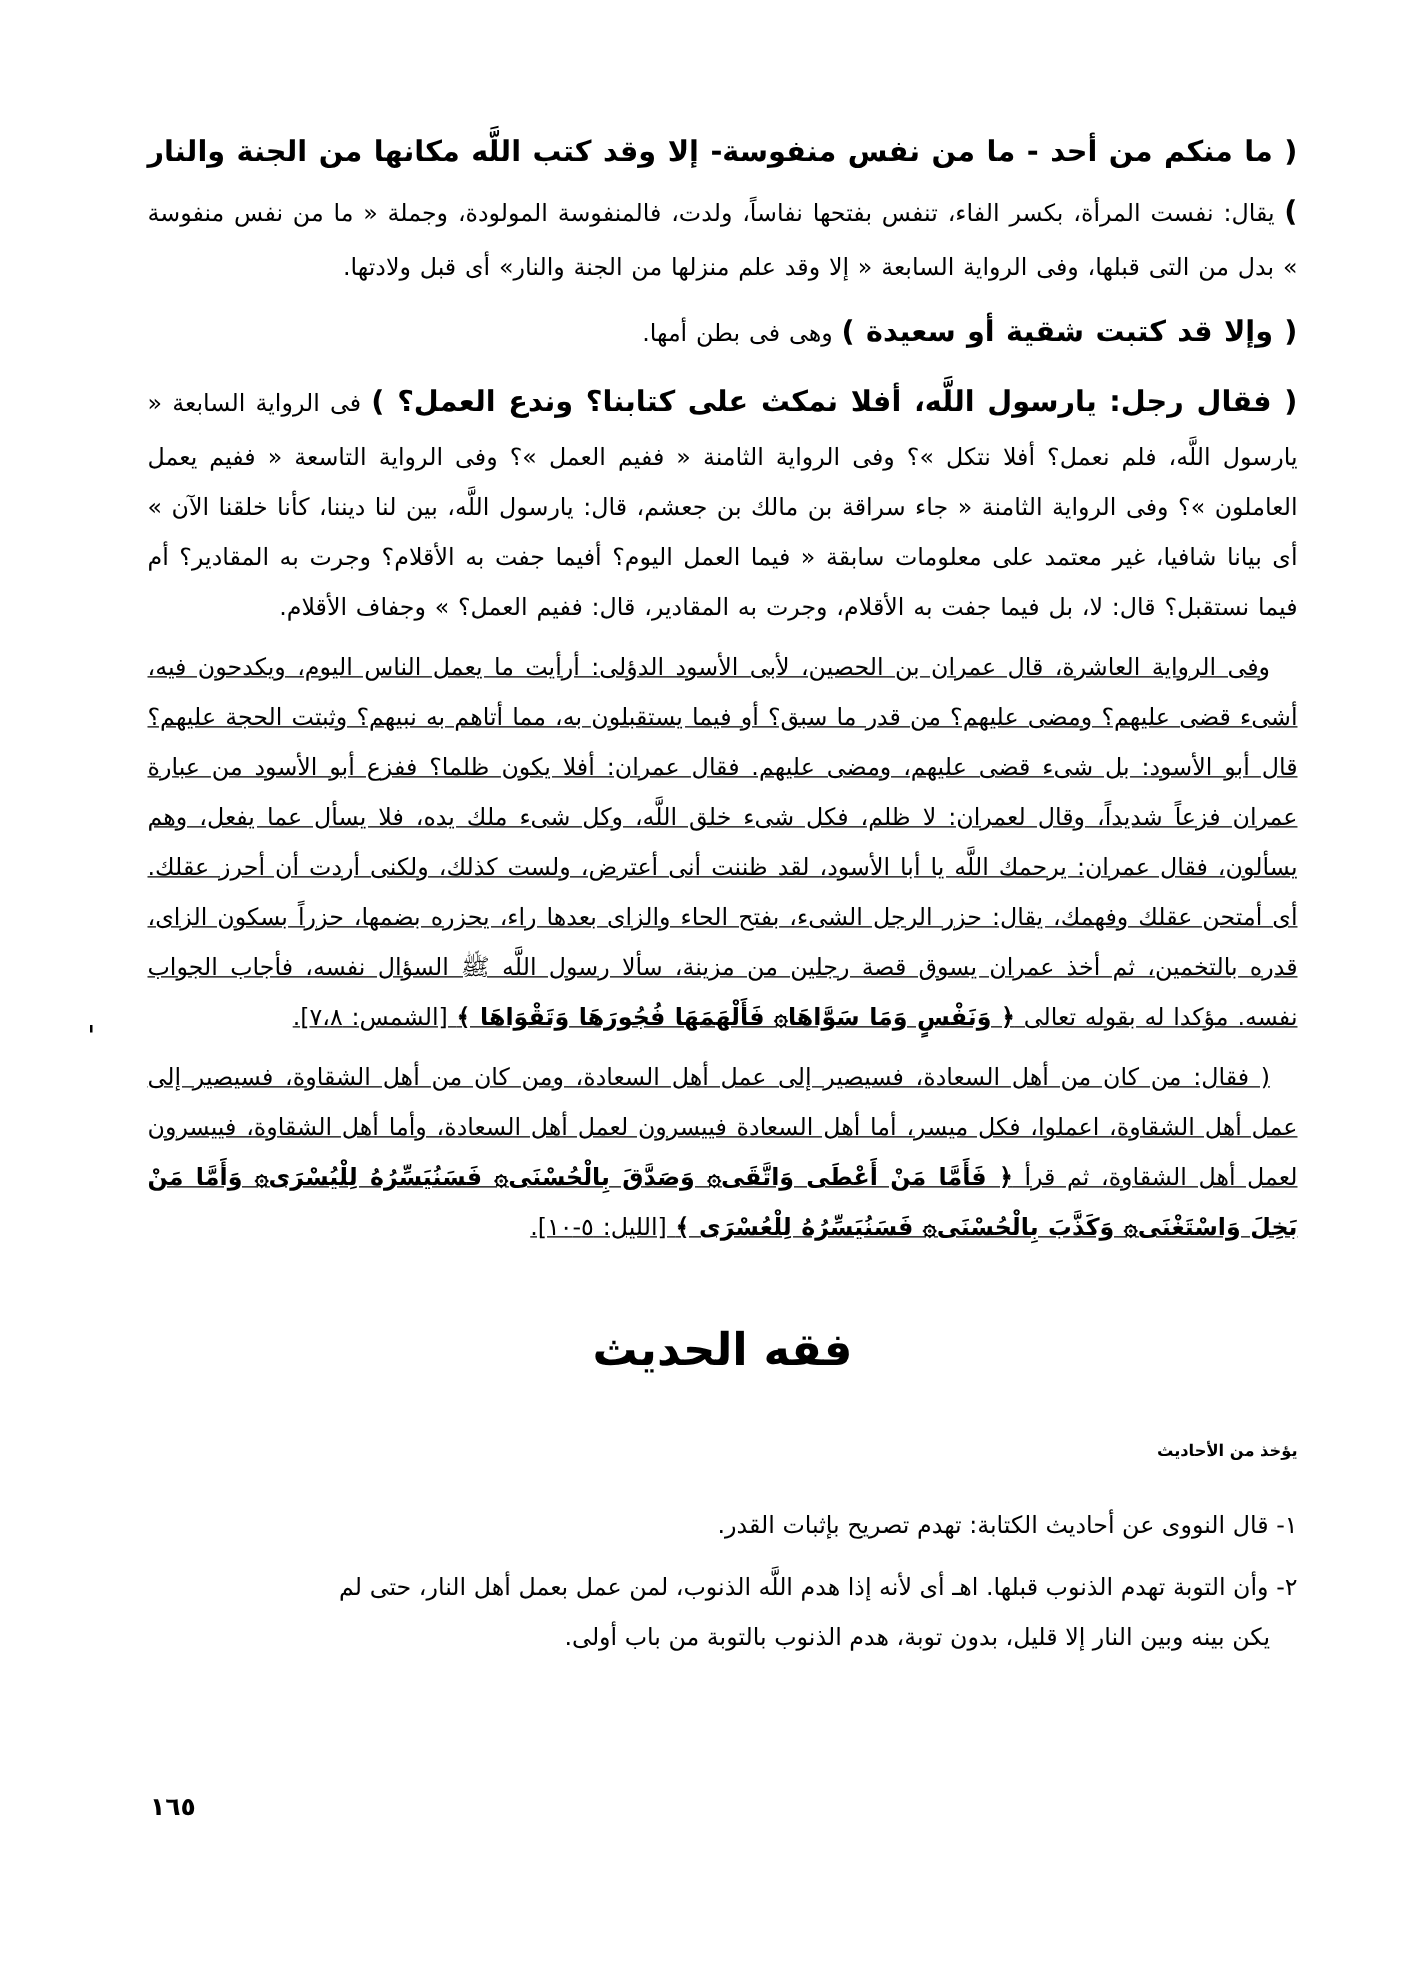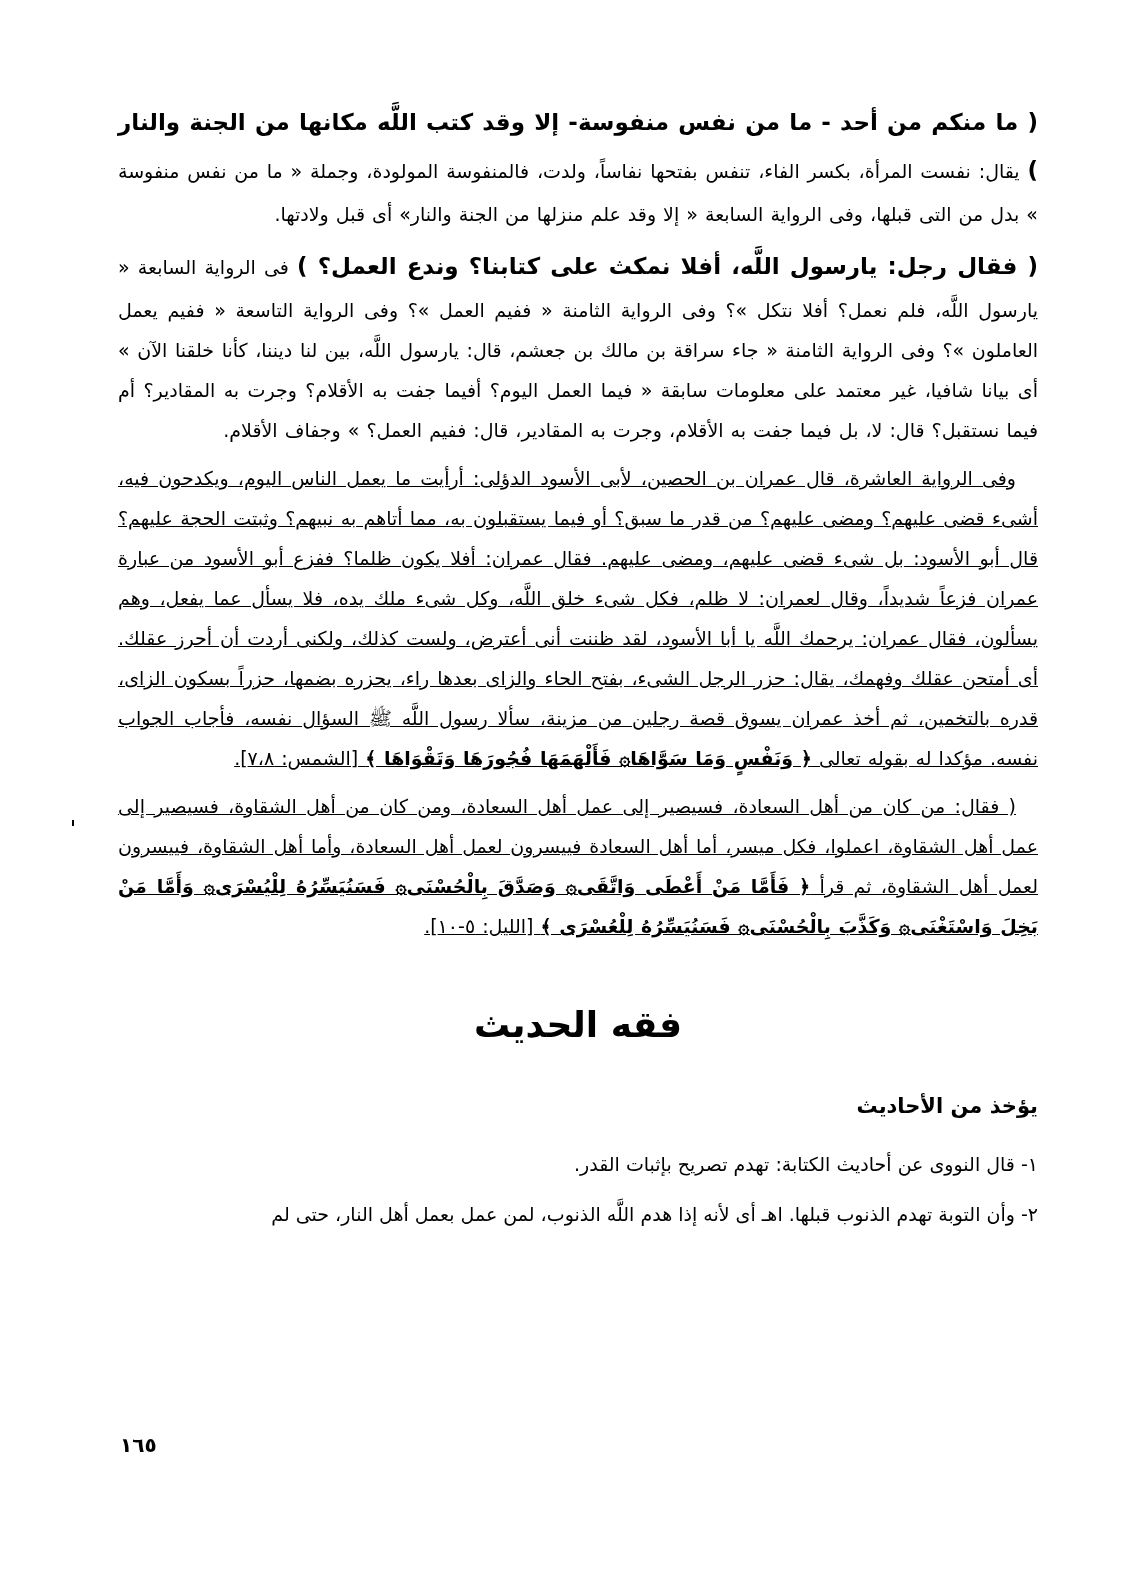--- a/index.html
+++ b/index.html
@@ -43,21 +43,21 @@
     .heading {
       text-align: center;
       text-align-last: center;
       font-weight: bold;
       font-size: 36px;
       margin: 54px 0 36px 0;
       line-height: 50px;
     }
     .subheading {
       font-weight: bold;
-      font-size: 21px;
+      font-size: 13px;
       margin: 0 0 18px 0;
       line-height: 40px;
     }
     .list-item {
       font-size: 19px;
       line-height: 40px;
       margin: 0 0 10px 0;
     }
     .list-item .cont {
       display: block;
@@ -82,20 +82,23 @@
   </style>
 </head>
 <body>
 
 <div class="page">
 
   <p class="para">
     <span class="lead-big">( ما منكم من أحد - ما من نفس منفوسة- إلا وقد كتب اللَّه مكانها من الجنة والنار )</span><span> يقال: نفست المرأة، بكسر الفاء، تنفس بفتحها نفاساً، ولدت، فالمنفوسة المولودة، وجملة « ما من نفس منفوسة » بدل من التى قبلها، وفى الرواية السابعة « إلا وقد علم منزلها من الجنة والنار» أى قبل ولادتها.</span>
   </p>
 
+  <p class="para gap-top">
+    <span class="lead-big">( وإلا قد كتبت شقية أو سعيدة )</span><span> وهى فى بطن أمها.</span>
+  </p>
 
   <p class="para gap-top">
     <span class="lead-big">( فقال رجل: يارسول اللَّه، أفلا نمكث على كتابنا؟ وندع العمل؟ )</span><span> فى الرواية السابعة « يارسول اللَّه، فلم نعمل؟ أفلا نتكل »؟ وفى الرواية الثامنة « ففيم العمل »؟ وفى الرواية التاسعة « ففيم يعمل العاملون »؟ وفى الرواية الثامنة « جاء سراقة بن مالك بن جعشم، قال: يارسول اللَّه، بين لنا ديننا، كأنا خلقنا الآن » أى بيانا شافيا، غير معتمد على معلومات سابقة « فيما العمل اليوم؟ أفيما جفت به الأقلام؟ وجرت به المقادير؟ أم فيما نستقبل؟ قال: لا، بل فيما جفت به الأقلام، وجرت به المقادير، قال: ففيم العمل؟ » وجفاف الأقلام.</span>
   </p>
 
   <p class="para indent gap-top">
     <span>وفى الرواية العاشرة، قال عمران بن الحصين، لأبى الأسود الدؤلى: أرأيت ما يعمل الناس اليوم، ويكدحون فيه، أشىء قضى عليهم؟ ومضى عليهم؟ من قدر ما سبق؟ أو فيما يستقبلون به، مما أتاهم به نبيهم؟ وثبتت الحجة عليهم؟ قال أبو الأسود: بل شىء قضى عليهم، ومضى عليهم. فقال عمران: أفلا يكون ظلما؟ ففزع أبو الأسود من عبارة عمران فزعاً شديداً، وقال لعمران: لا ظلم، فكل شىء خلق اللَّه، وكل شىء ملك يده، فلا يسأل عما يفعل، وهم يسألون، فقال عمران: يرحمك اللَّه يا أبا الأسود، لقد ظننت أنى أعترض، ولست كذلك، ولكنى أردت أن أحرز عقلك. أى أمتحن عقلك وفهمك، يقال: حزر الرجل الشىء، بفتح الحاء والزاى بعدها راء، يحزره بضمها، حزراً بسكون الزاى، قدره بالتخمين، ثم أخذ عمران يسوق قصة رجلين من مزينة، سألا رسول اللَّه ﷺ السؤال نفسه، فأجاب الجواب نفسه. مؤكدا له بقوله تعالى </span><span class="b">﴿ وَنَفْسٍ وَمَا سَوَّاهَا۞ فَأَلْهَمَهَا فُجُورَهَا وَتَقْوَاهَا ﴾</span><span> [الشمس: ٧،٨].</span>
   </p>
 
   <p class="para indent gap-top">
@@ -105,19 +108,20 @@
   <h2 class="heading">فقه الحديث</h2>
 
   <div class="subheading">يؤخذ من الأحاديث</div>
 
   <div class="list-item">
     <span>١-</span><span> قال النووى عن أحاديث الكتابة: تهدم تصريح بإثبات القدر.</span>
   </div>
 
   <div class="list-item">
     <span>٢-</span><span> وأن التوبة تهدم الذنوب قبلها. اهـ أى لأنه إذا هدم اللَّه الذنوب، لمن عمل بعمل أهل النار، حتى لم</span>
+    <span class="cont">يكن بينه وبين النار إلا قليل، بدون توبة، هدم الذنوب بالتوبة من باب أولى.</span>
   </div>
 
 </div>
 
 <div class="stray-mark"></div>
 
 <div class="page-number">١٦٥</div>
 
 </body></html>

